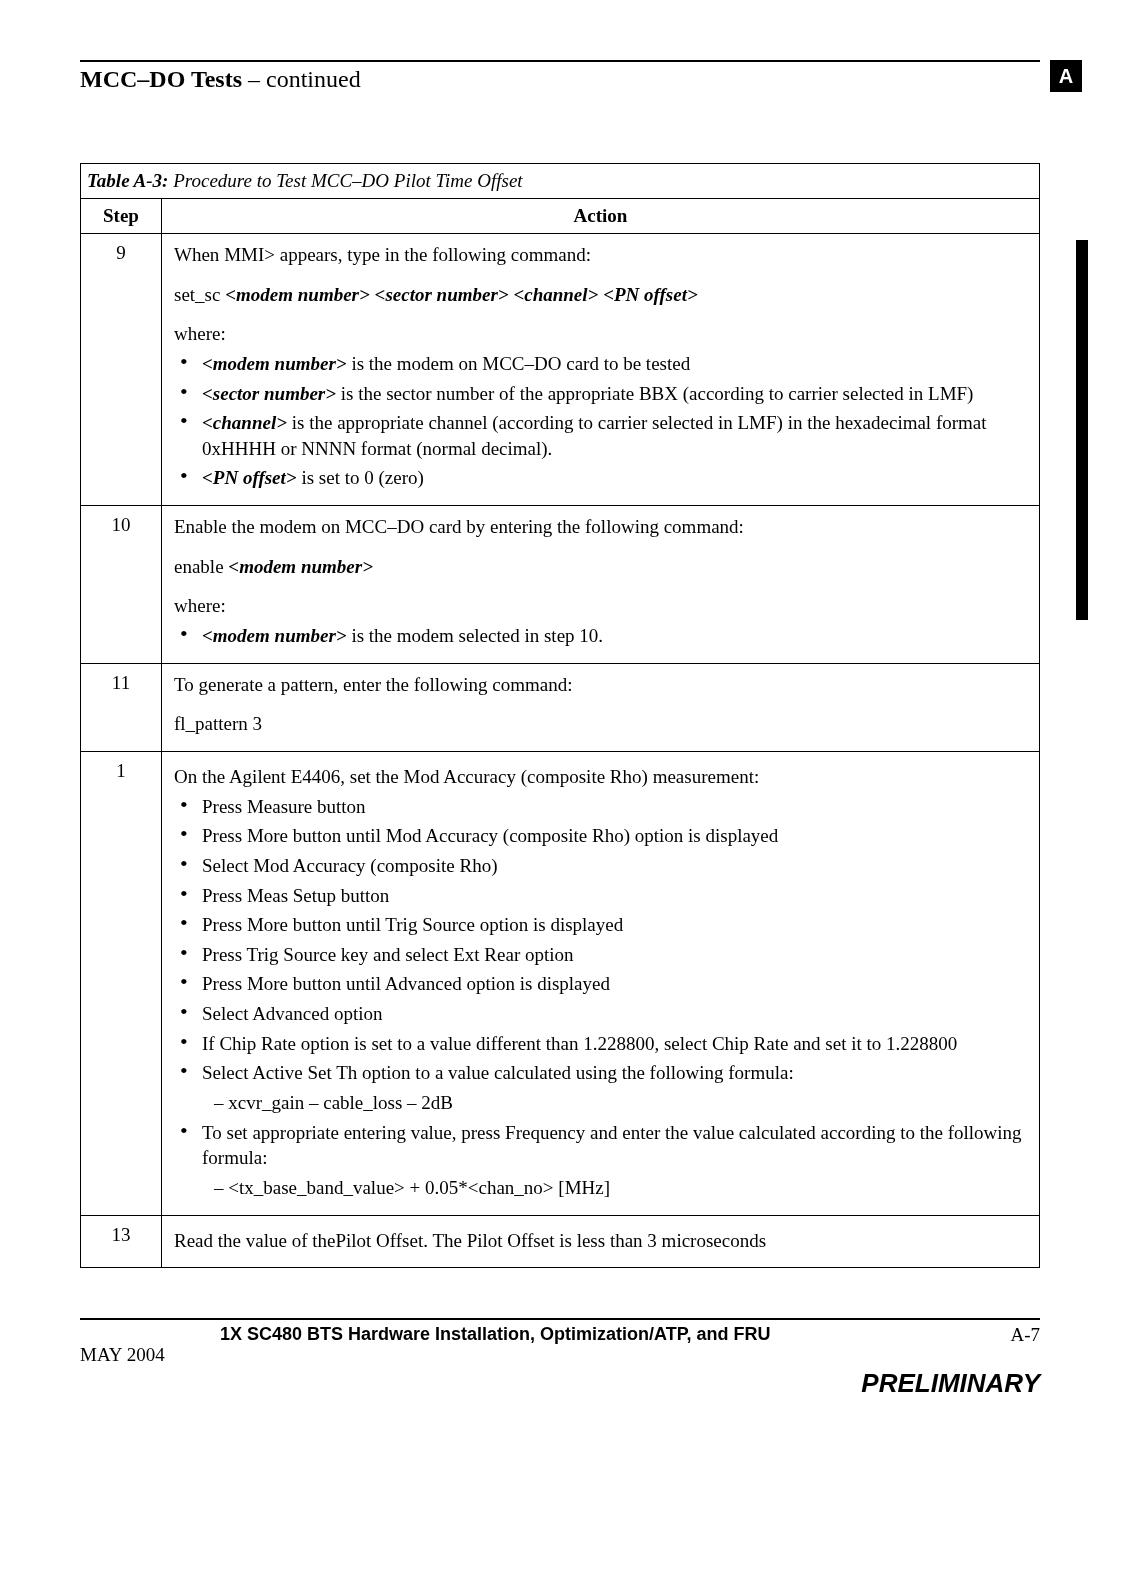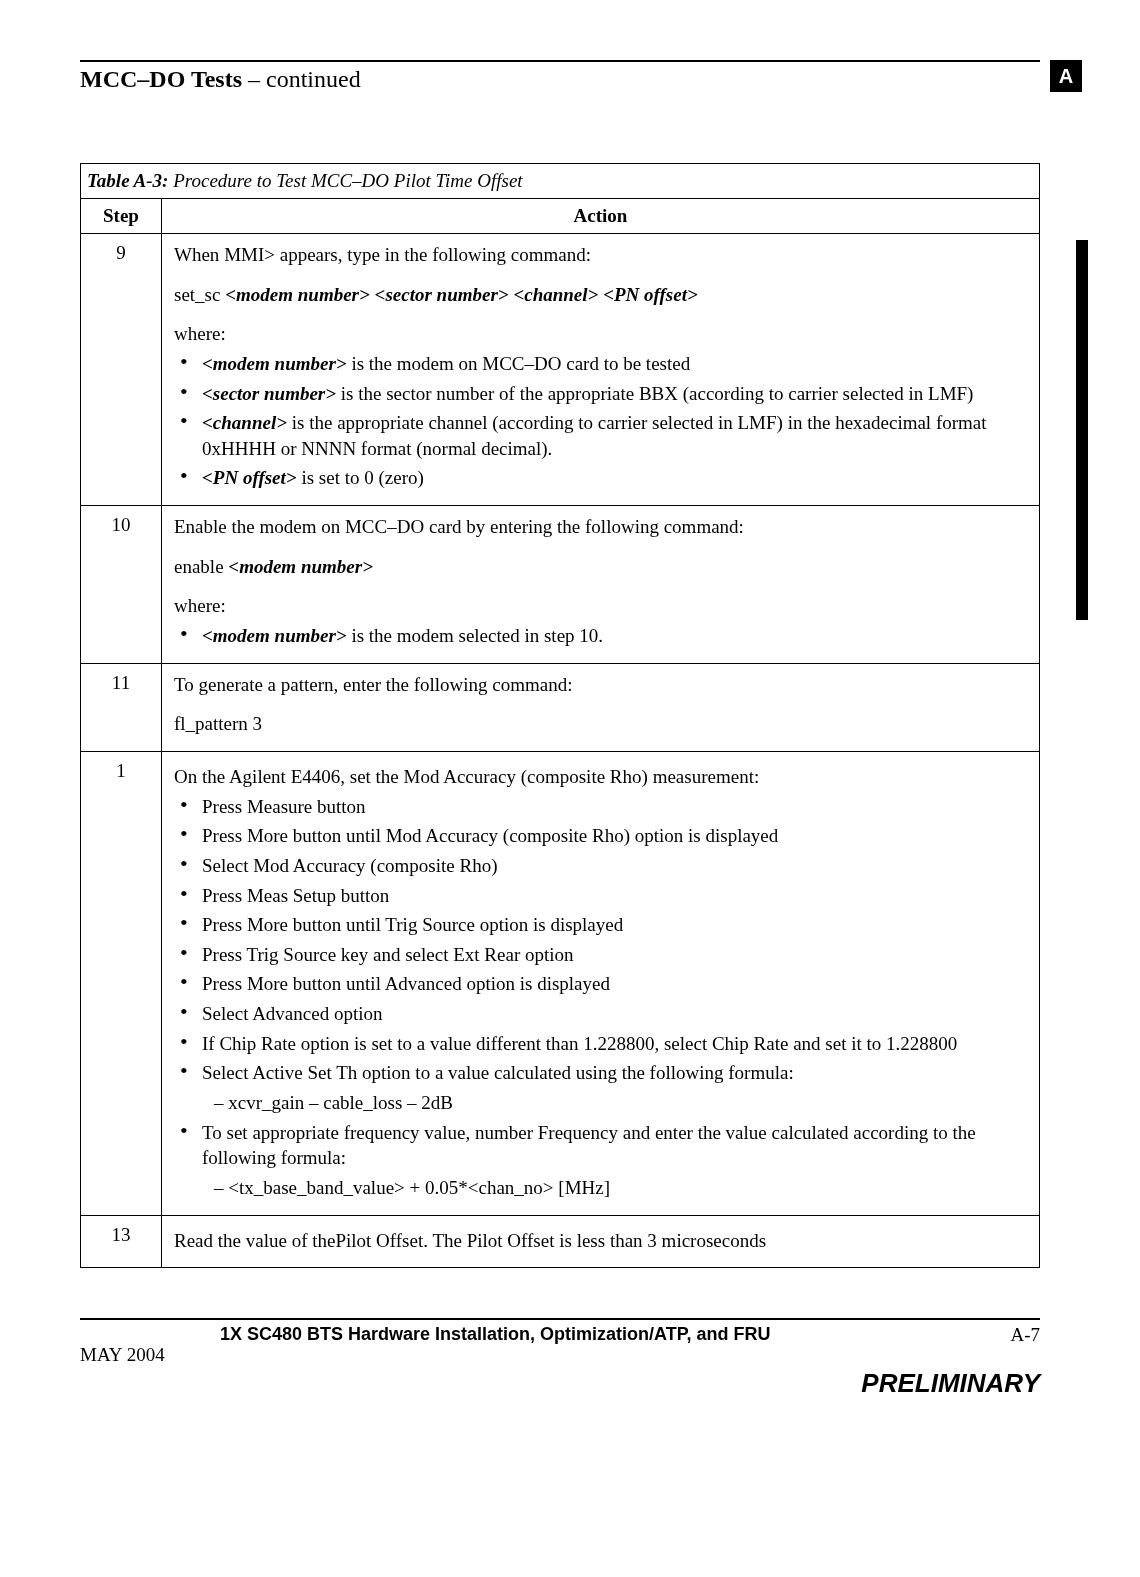--- a/index.html
+++ b/index.html
@@ -215,21 +215,21 @@
         <li><span>Press </span><span class="b">Meas Setup</span><span> button</span></li>
         <li><span>Press </span><span class="b">More</span><span> button until </span><span class="b">Trig Source</span><span> option is displayed</span></li>
         <li><span>Press </span><span class="b">Trig Source</span><span> key and select </span><span class="b">Ext Rear</span><span> option</span></li>
         <li><span>Press </span><span class="b">More</span><span> button until </span><span class="b">Advanced</span><span> option is displayed</span></li>
         <li><span>Select </span><span class="b">Advanced</span><span> option</span></li>
         <li><span>If </span><span class="b">Chip Rate</span><span> option is set to a value different than 1.228800, select </span><span class="b">Chip Rate</span><span> and set it to 1.228800</span></li>
         <li><span>Select Active Set Th option to a value calculated using the following formula:</span></li>
       </ul>
       <div class="sub"><span class="b">xcvr_gain – cable_loss – 2dB</span></div>
       <ul class="bullets">
-        <li><span>To set appropriate frequency value,  number </span><span class="b">Frequency</span><span> and enter the value calculated according to the following formula:</span></li>
+        <li><span>To set appropriate entering value,  press </span><span class="b">Frequency</span><span> and enter the value calculated according to the following formula:</span></li>
       </ul>
       <div class="sub"><span class="b">&lt;tx_base_band_value&gt; + 0.05*&lt;chan_no&gt; [MHz]</span></div>
     </td>
   </tr>
 
   <tr>
     <td class="step-cell">13</td>
     <td class="action-cell">
       <p class="tight"><span>Read the value of the</span><span class="b">Pilot Offset</span><span>. The </span><span class="b">Pilot Offset</span><span> is less than 3 microseconds</span></p>
     </td>

